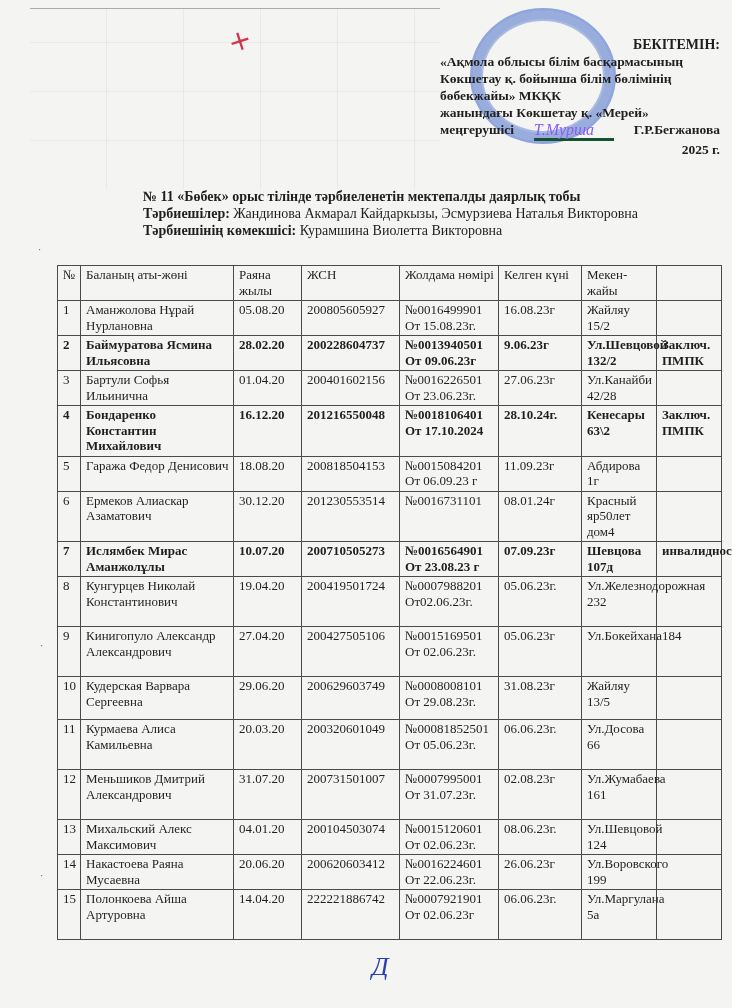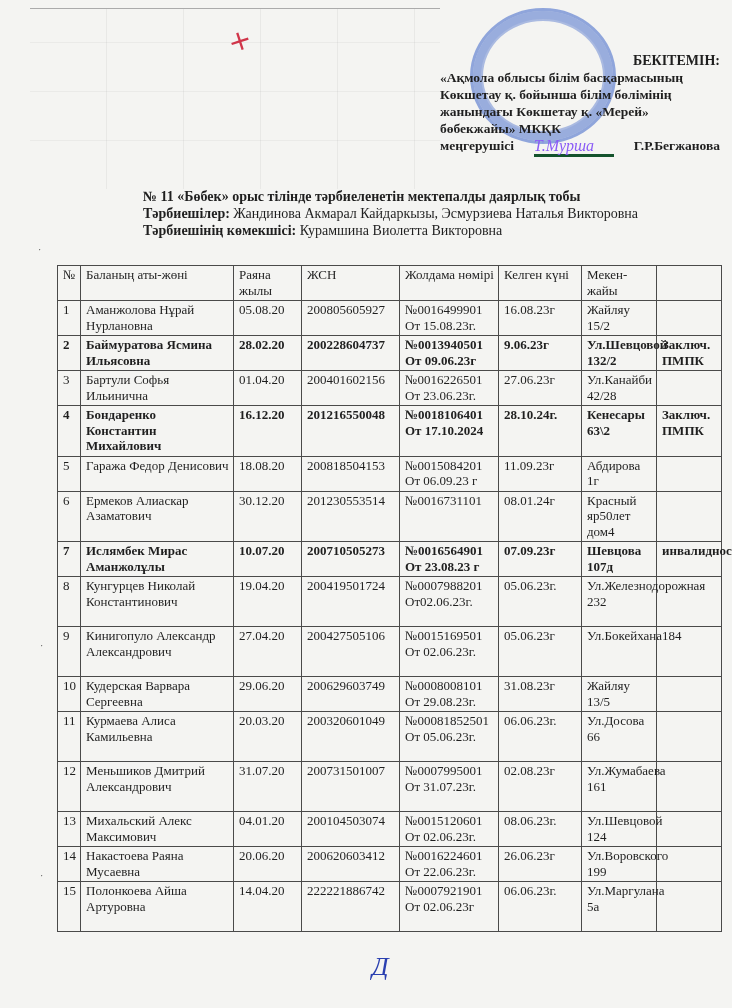--- a/index.html
+++ b/index.html
@@ -21,21 +21,21 @@
     opacity: .8;
   }
   .red-mark { position: absolute; left: 228px; top: 24px; color: #d0354a; font-size: 28px; transform: rotate(-18deg); font-family: "DejaVu Sans", sans-serif; }
   .stamp {
     position: absolute; left: 470px; top: 8px; width: 140px; height: 130px;
     border-radius: 50%;
     border: 3px solid rgba(60,100,200,0.55);
     box-shadow: inset 0 0 0 8px rgba(60,100,200,0.15), inset 0 0 0 10px rgba(60,100,200,0.4);
   }
   .approve {
-    position: absolute; left: 440px; top: 52px; width: 280px;
+    position: absolute; left: 440px; top: 36px; width: 280px;
     font-weight: bold; font-size: 13.5px; line-height: 17px;
   }
   .approve .title { text-align: right; font-size: 14px; }
   .approve .line { white-space: nowrap; }
   .approve .sig-line { display: flex; justify-content: space-between; gap: 19px; }
   .approve .signature { display: inline-block; width: 80px; border-bottom: 3px solid #14532d; color: #8b5cf6; font-style: italic; font-weight: normal; font-size: 16px; }
   .approve .year { text-align: right; }
 
   .group-title { position: absolute; left: 143px; top: 188px; font-size: 14px; line-height: 17px; }
   .group-title .b { font-weight: bold; }
@@ -63,27 +63,28 @@
 
 <div class="page">
   <div class="ghost"></div>
   <div class="red-mark">+</div>
   <div class="stamp"></div>
 
   <div class="approve">
     <div class="title">БЕКІТЕМІН:</div>
     <div class="line">«Ақмола облысы білім басқармасының</div>
     <div class="line">Көкшетау қ. бойынша білім бөлімінің</div>
+    <div class="line">бөбекжайы» МКҚК</div>
     <div class="line">жанындағы Көкшетау қ. «Мерей»</div>
-    <div class="line">бөбекжайы» МКҚК</div>
     <div class="sig-line">
       <span>меңгерушісі</span>
       <span class="signature">Т.Мурша</span>
       <span>Г.Р.Бегжанова</span>
     </div>
+    <div class="year">2025 г.</div>
   </div>
 
   <div class="group-title">
     <div class="b">№ 11  «Бөбек» орыс тілінде тәрбиеленетін мектепалды даярлық тобы</div>
     <div>
       <span class="b">Тәрбиешілер:</span><span> Жандинова Акмарал Кайдаркызы, Эсмурзиева Наталья Викторовна</span>
     </div>
     <div>
       <span class="b">Тәрбиешінің көмекшісі:</span><span> Курамшина Виолетта Викторовна</span>
     </div>
@@ -223,21 +224,21 @@
           <td>27.04.20</td>
           <td>200427505106</td>
           <td>
             <span class="sub">№0015169501</span>
             <span class="sub">От 02.06.23г.</span>
           </td>
           <td>05.06.23г</td>
           <td>Ул.Бокейхана184</td>
           <td></td>
         </tr>
-        <tr style="height: 35px;">
+        <tr style="height: 43px;">
           <td>10</td>
           <td>Кудерская Варвара Сергеевна</td>
           <td>29.06.20</td>
           <td>200629603749</td>
           <td>
             <span class="sub">№0008008101</span>
             <span class="sub">От 29.08.23г.</span>
           </td>
           <td>31.08.23г</td>
           <td>Жайляу 13/5</td>

